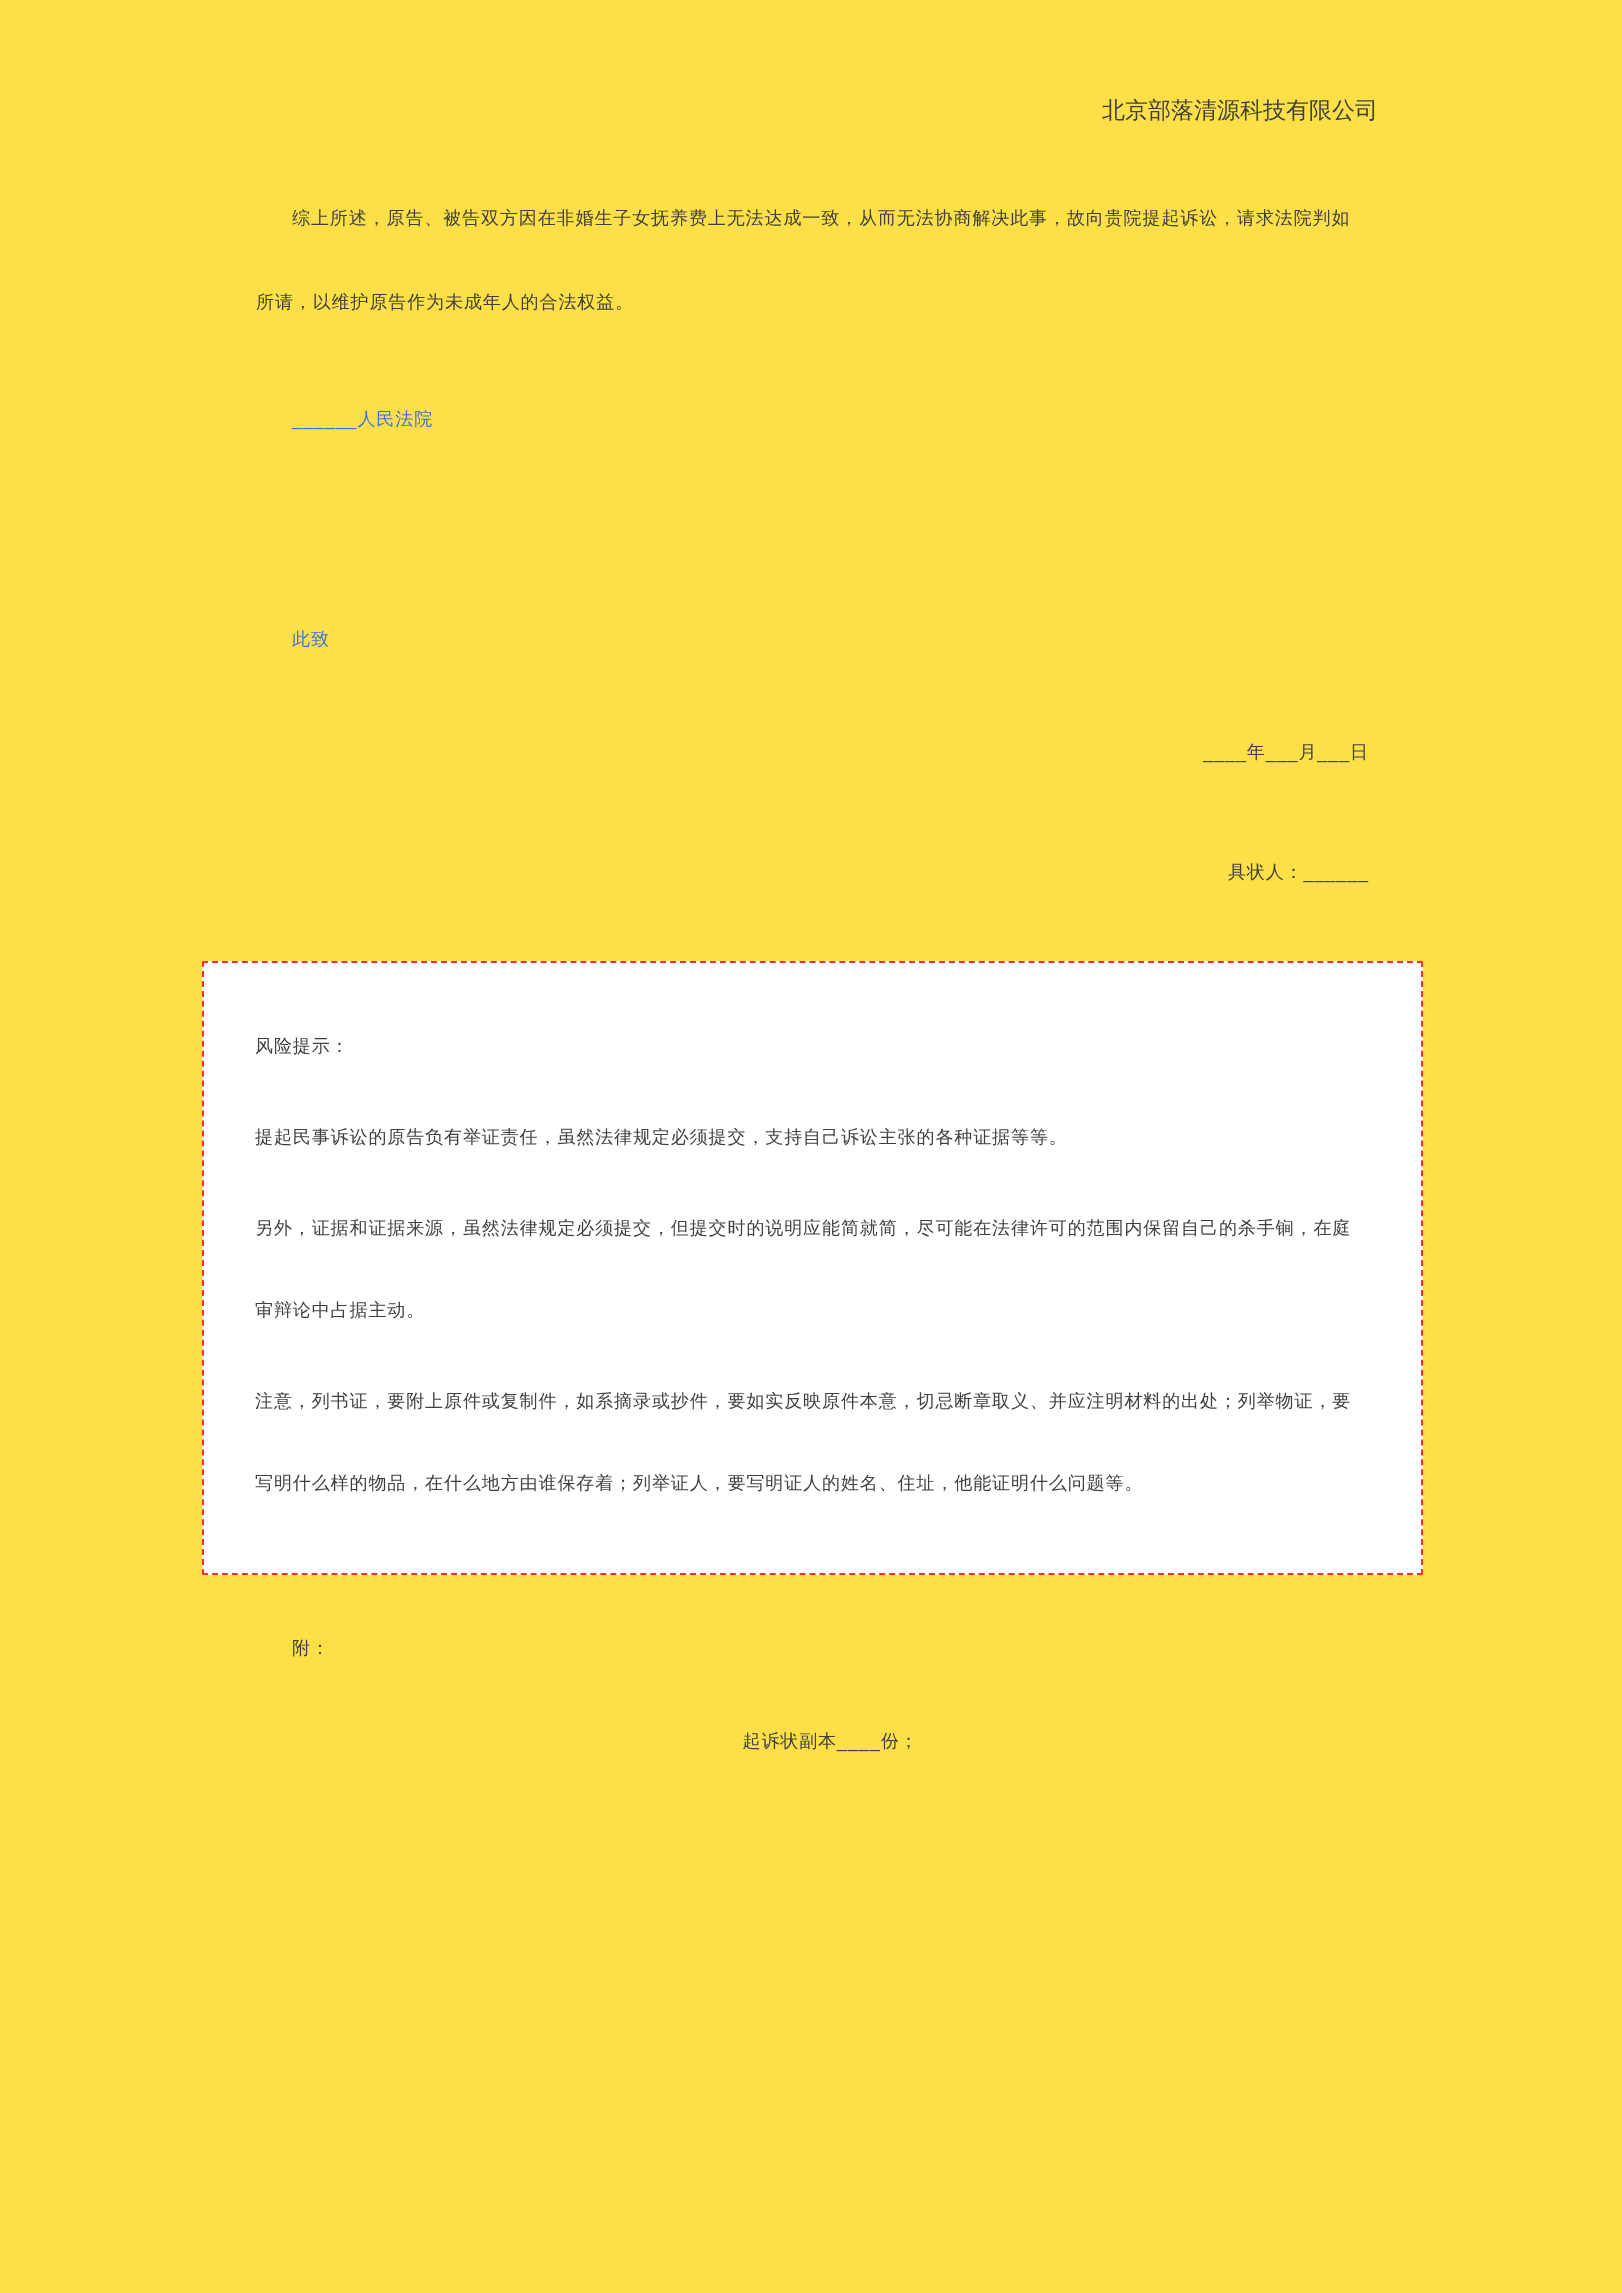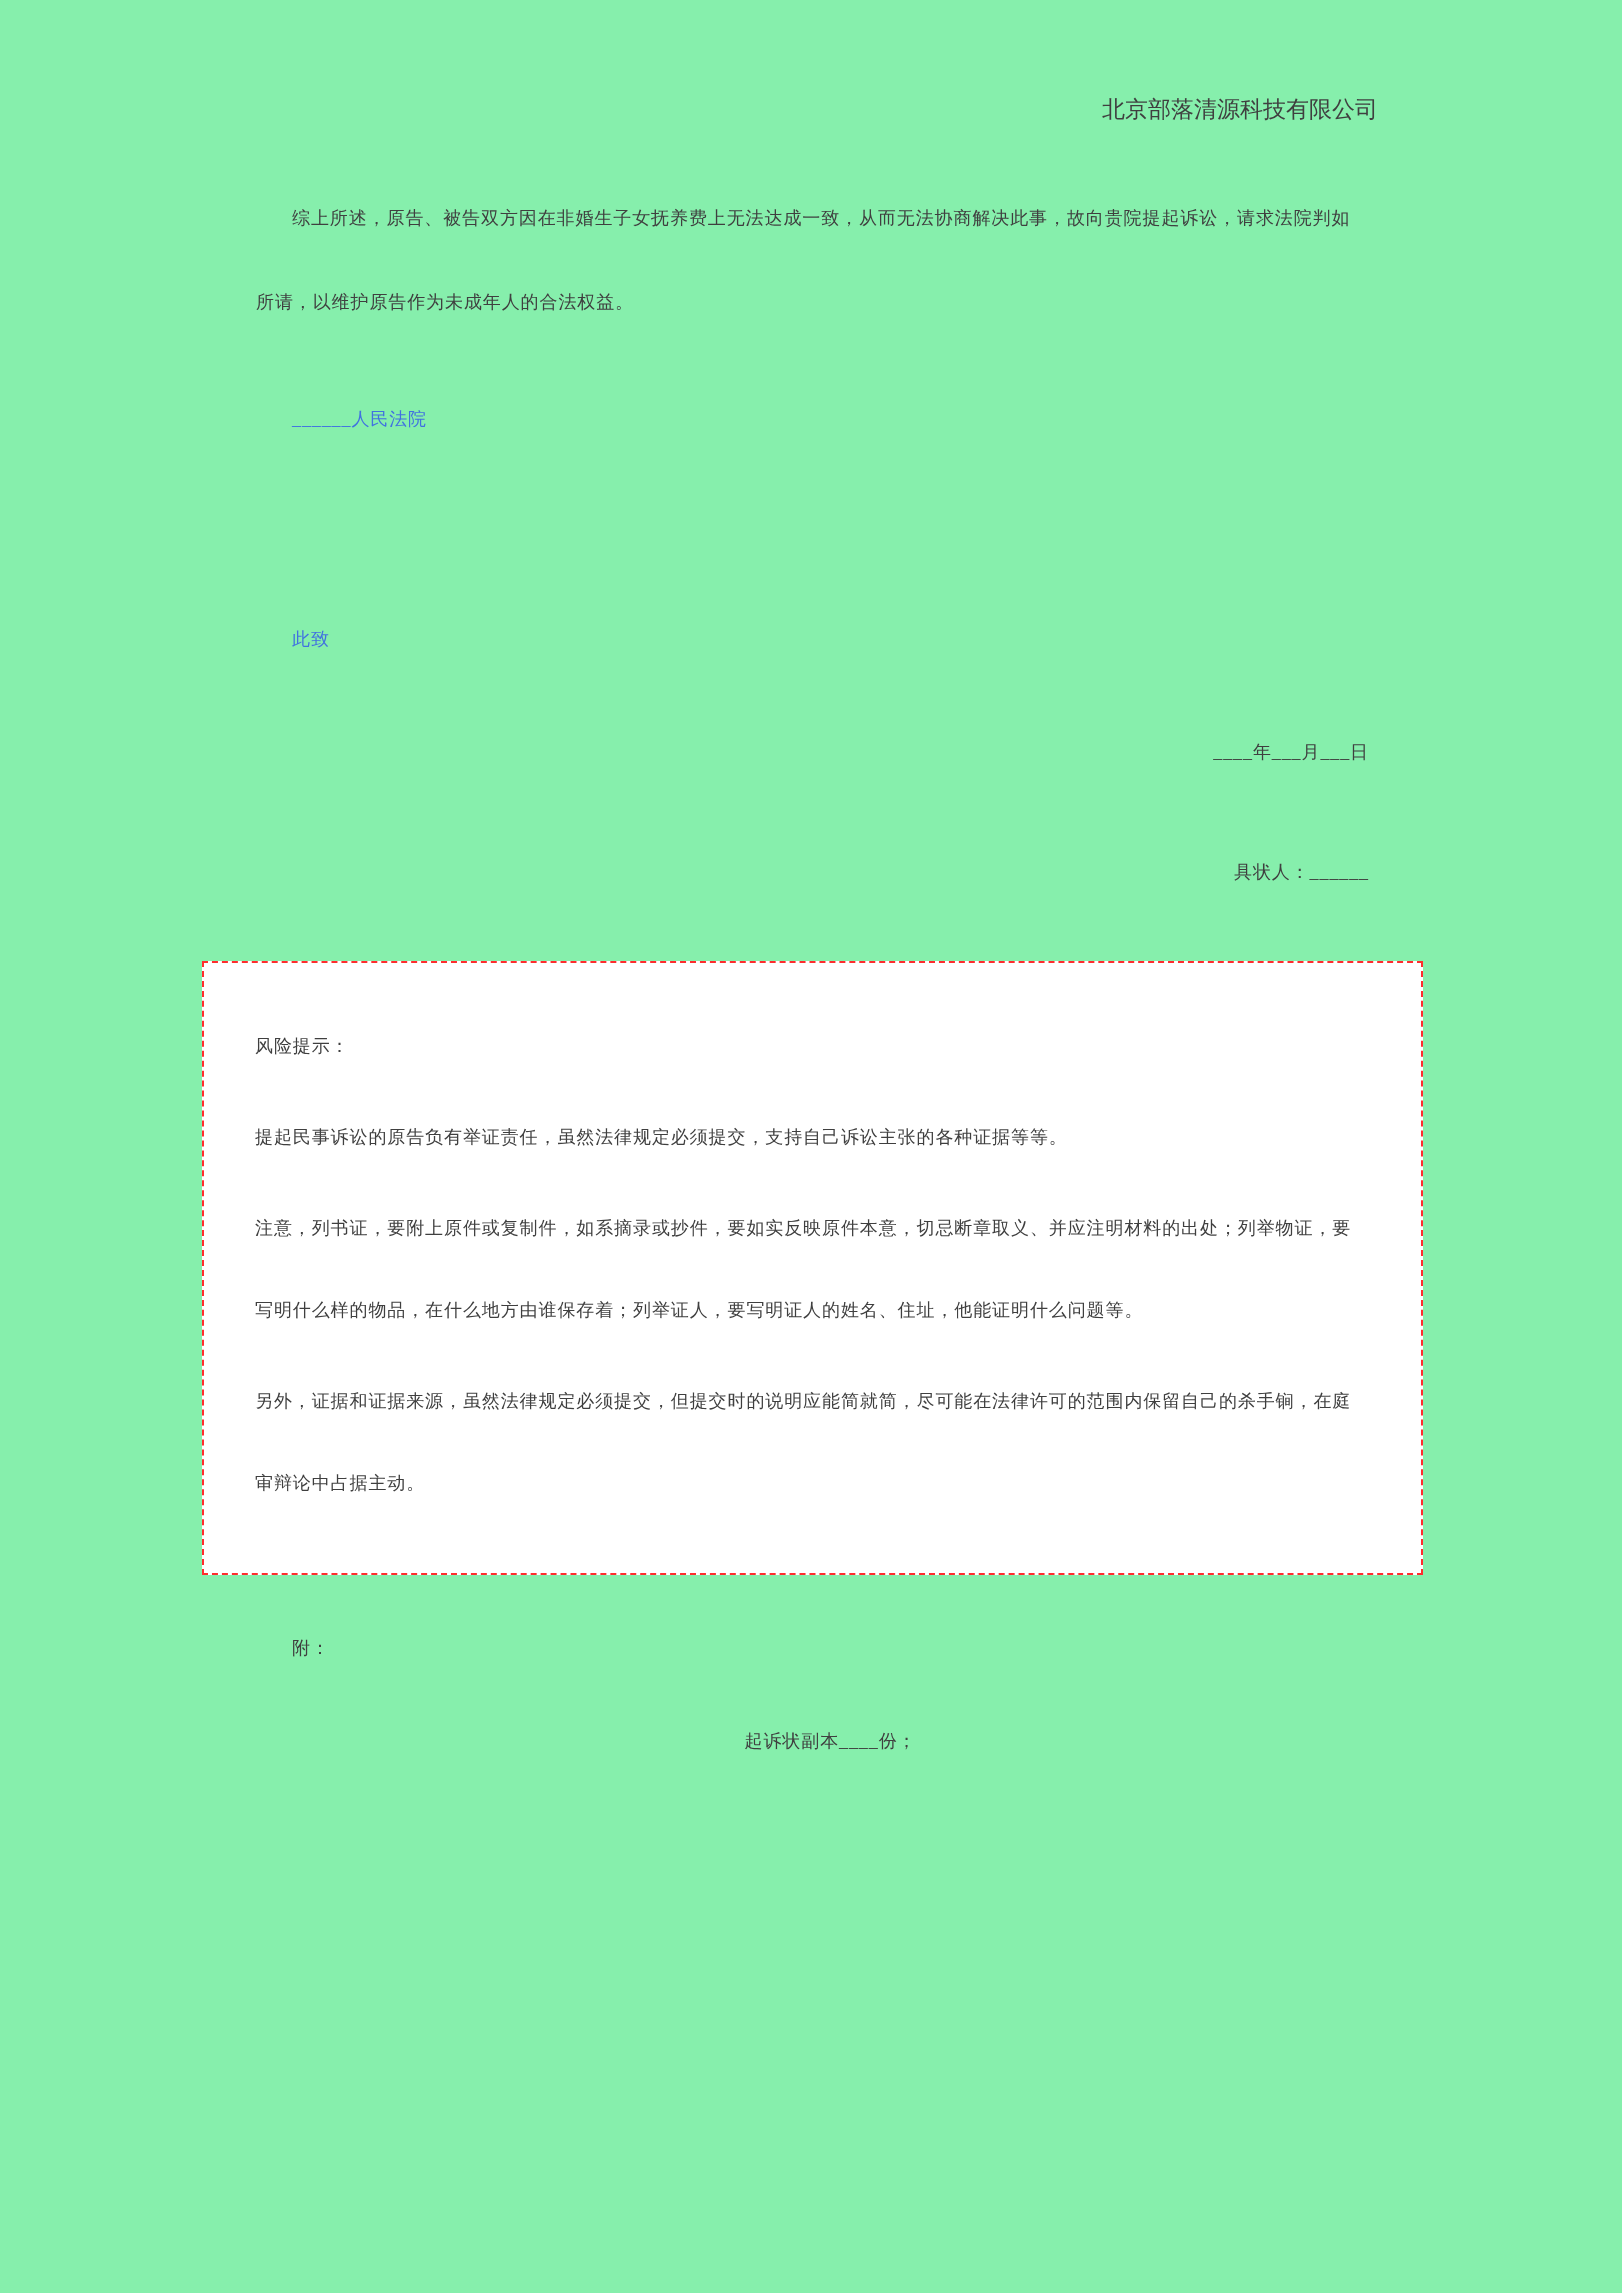--- a/index.html
+++ b/index.html
@@ -5,22 +5,22 @@
   html, body {
     margin: 0;
     padding: 0;
     background: #ffffff;
   }
   .page {
     position: relative;
     width: 1623px;
     height: 2294px;
     box-sizing: border-box;
-    background: #86efac;
-    font-family: Liberation Serif, serif;
+    background: #fde047;
+    font-family: Liberation Sans, sans-serif;
     color: var(--text-color, #3f3f3f);
     padding: 91px 245px 0 247px;
     overflow: hidden;
   }
   .company {
     margin: 0 0 47px 0;
     font-size: 23px;
     line-height: 38px;
     text-align: right;
     color: var(--text-color, #3f3f3f);
@@ -65,22 +65,22 @@
 
   <p class="para indent blue salutation">此致</p>
 
   <p class="para right dateline">____年___月___日</p>
 
   <p class="para right signer">具状人：______</p>
 
   <div class="risk-box">
     <p class="para">风险提示：</p>
     <p class="para">提起民事诉讼的原告负有举证责任，虽然法律规定必须提交，支持自己诉讼主张的各种证据等等。</p>
+    <p class="para">另外，证据和证据来源，虽然法律规定必须提交，但提交时的说明应能简就简，尽可能在法律许可的范围内保留自己的杀手锏，在庭审辩论中占据主动。</p>
     <p class="para">注意，列书证，要附上原件或复制件，如系摘录或抄件，要如实反映原件本意，切忌断章取义、并应注明材料的出处；列举物证，要写明什么样的物品，在什么地方由谁保存着；列举证人，要写明证人的姓名、住址，他能证明什么问题等。</p>
-    <p class="para">另外，证据和证据来源，虽然法律规定必须提交，但提交时的说明应能简就简，尽可能在法律许可的范围内保留自己的杀手锏，在庭审辩论中占据主动。</p>
   </div>
 
   <p class="para indent attach">附：</p>
 
   <p class="para indent attach-item">起诉状副本____份；</p>
 
 </div>
 
 
 </body></html>

